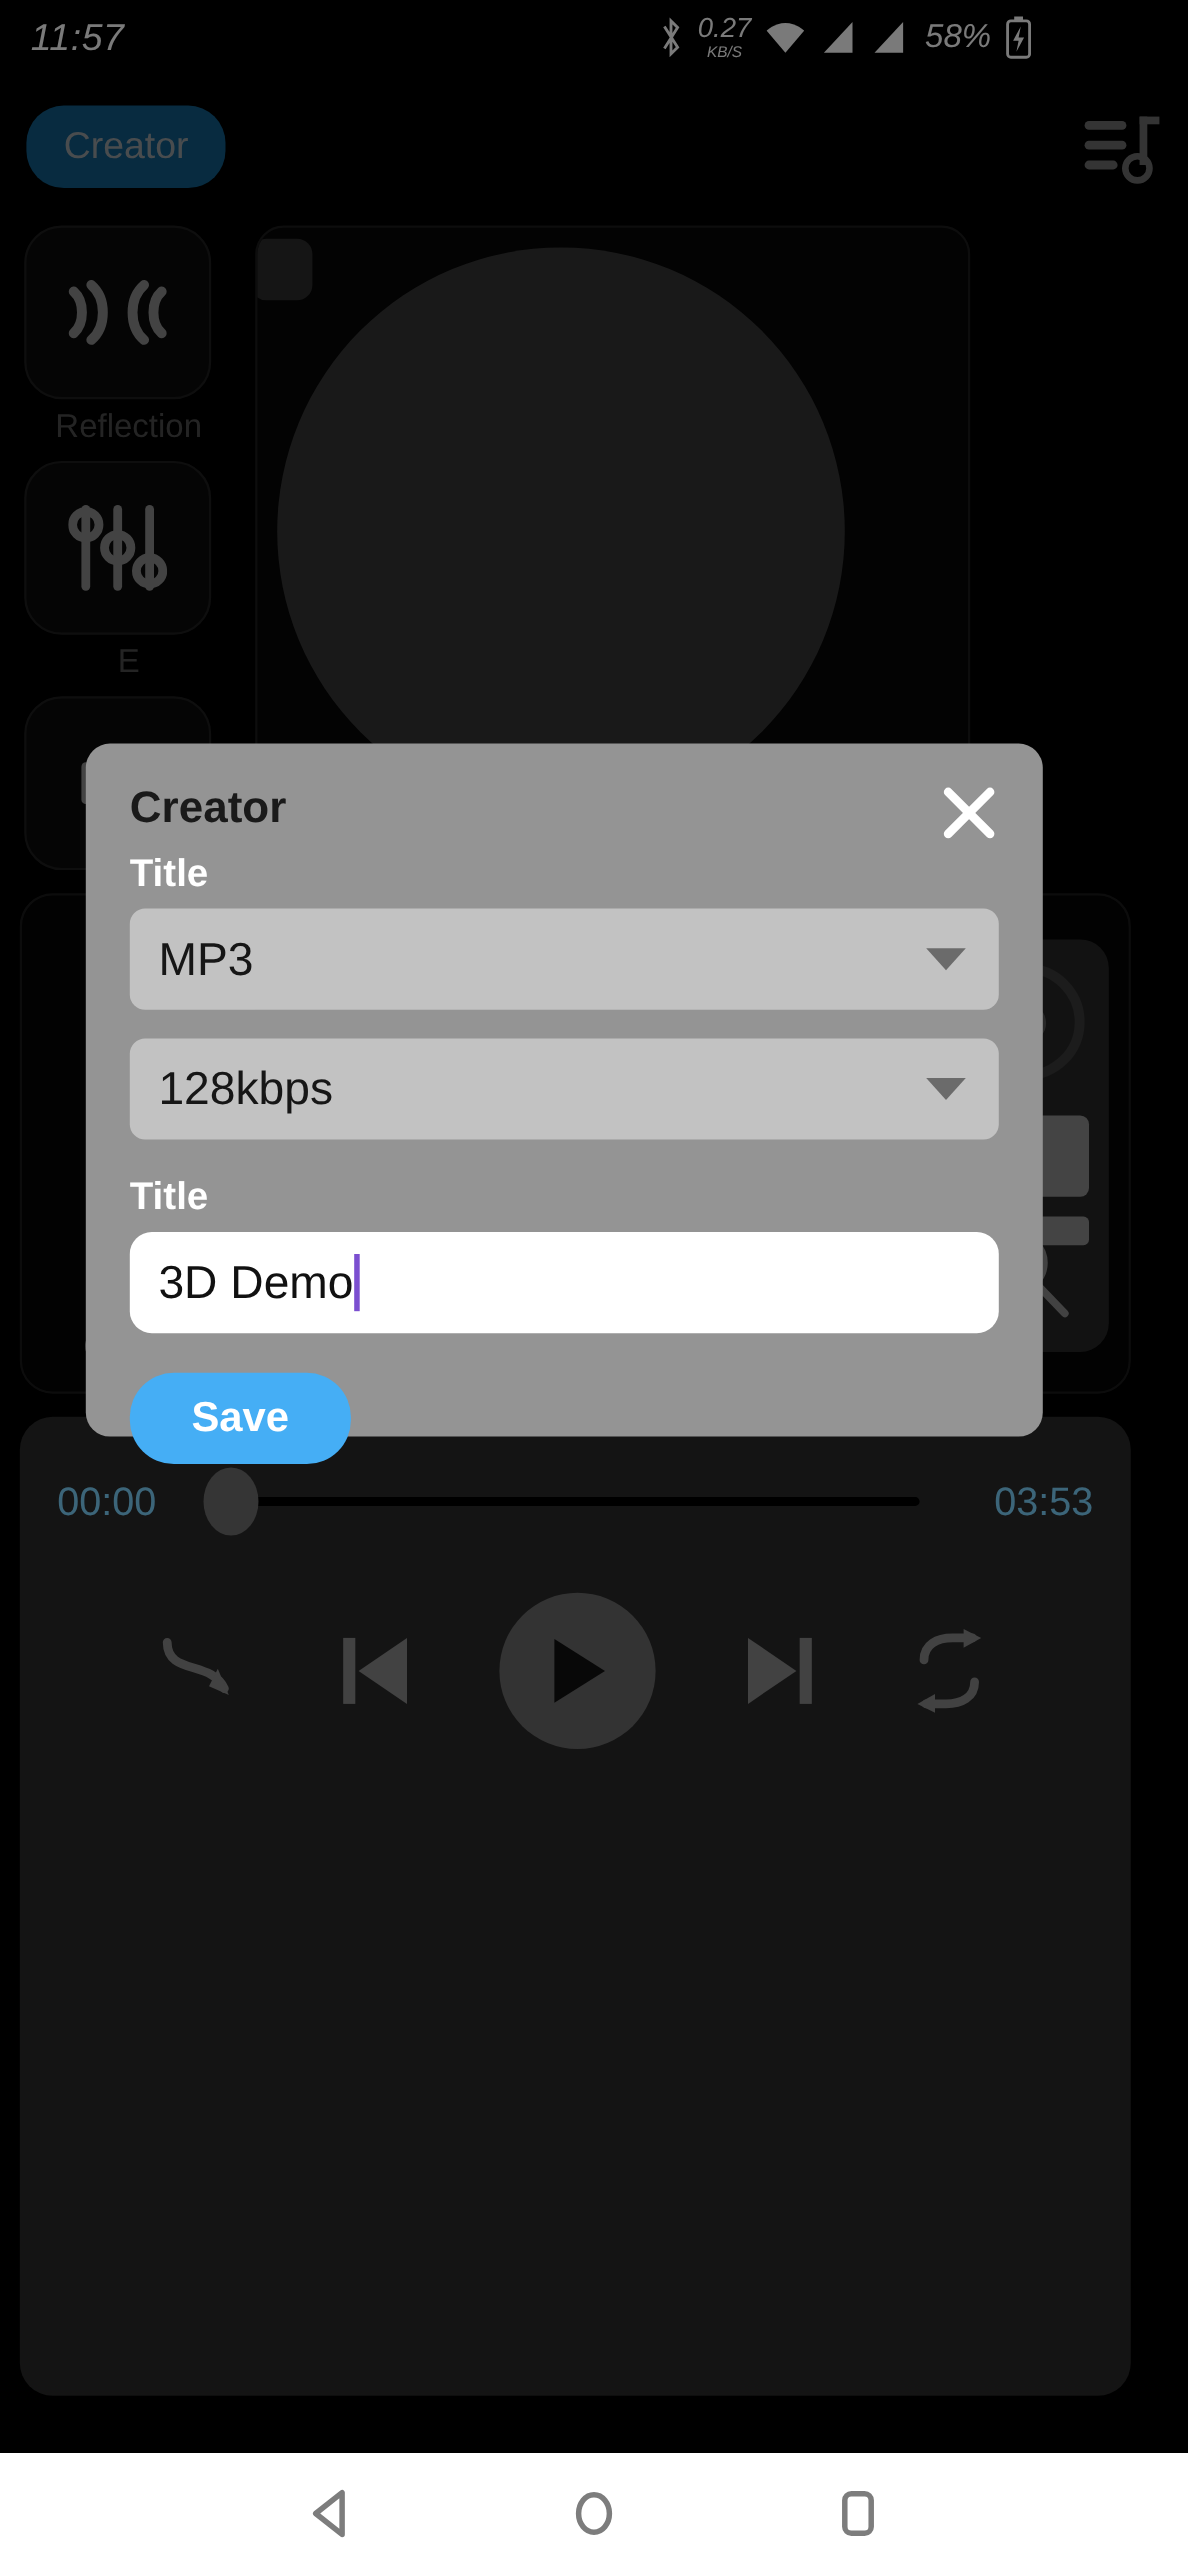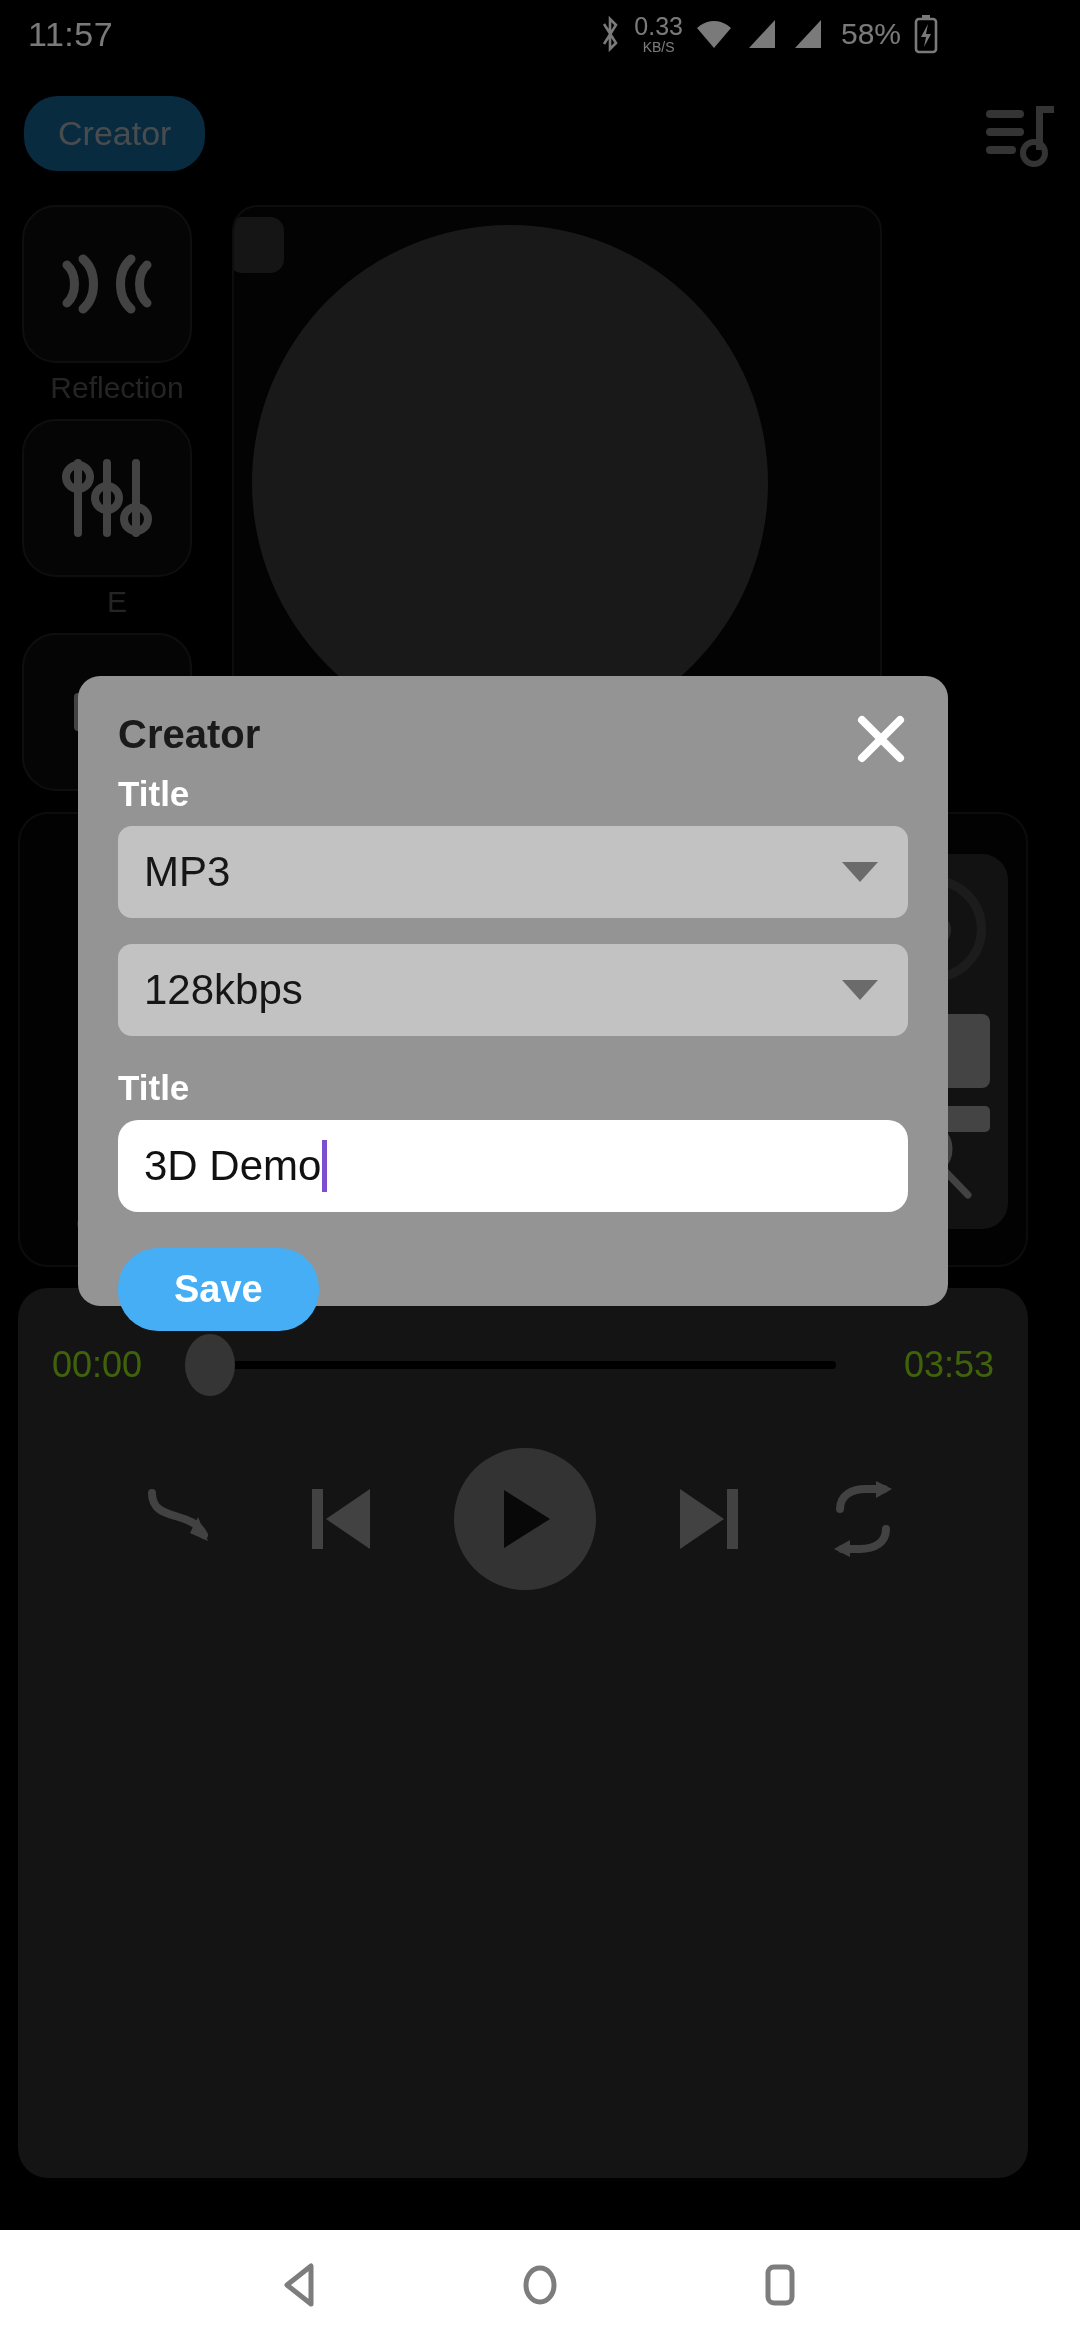--- a/index.html
+++ b/index.html
@@ -10,20 +10,21 @@
     overflow:hidden;
   }
   #screen { position:relative; width:1080px; height:2340px; background:#000; }
 
   
   #statusbar {
     position:absolute; top:0; left:0; width:967px; height:68px;
     background:#000; color:#fff;
     display:flex; align-items:center; justify-content:space-between;
     padding:0 28px;
+    font-style:italic;
   }
   #clock { font-size:34px; letter-spacing:0.5px; }
   #status-right { display:flex; align-items:center; gap:12px; }
   .sb-ico { display:flex; align-items:center; }
   #netspeed { display:flex; flex-direction:column; align-items:center; line-height:1; }
   #netspeed .v { font-size:25px; }
   #netspeed .u { font-size:14px; margin-top:1px; }
   #batt-pct { font-size:30px; margin-left:4px; }
 
   
@@ -129,21 +130,21 @@
   
   #player {
     position:absolute; top:1288px; left:18px;
     width:1010px; height:890px;
     background:#2a2a2a; border-radius:30px;
   }
   #seekrow {
     position:absolute; top:32px; left:0; width:1010px; height:90px;
     display:flex; align-items:center; padding:0 34px;
   }
-  .time { color:#84cc16; font-size:36px; min-width:140px; }
+  .time { color:#7dd3fc; font-size:36px; min-width:140px; }
   .time.right { text-align:right; }
   #track {
     position:relative; flex:1; height:8px; margin:0 18px;
     background:#000; border-radius:4px;
   }
   #thumb {
     position:absolute; top:50%; left:0; transform:translate(-50%,-50%);
     width:50px; height:62px; border-radius:50%; background:#6f6f6f;
   }
   #controls {
@@ -221,21 +222,21 @@
 
   <div id="statusbar">
     <div id="clock">11:57</div>
     <div id="status-right">
       <span class="sb-ico">
         <svg width="24" height="38" viewBox="0 0 24 38">
           <path d="M6 9 L18 28 L12 34 L12 4 L18 10 L6 29" fill="none" stroke="#fff" stroke-width="2.6"></path>
         </svg>
       </span>
       <span id="netspeed">
-        <span class="v">0.33</span>
+        <span class="v">0.27</span>
         <span class="u">KB/S</span>
       </span>
       <span class="sb-ico">
         <svg width="38" height="34" viewBox="0 0 38 34">
           <path d="M19 4 C29 4 36 11 36 11 L19 31 L2 11 C2 11 9 4 19 4 Z" fill="#fff"></path>
         </svg>
       </span>
       <span class="sb-ico">
         <svg width="34" height="34" viewBox="0 0 34 34">
           <path d="M30 3 L30 31 L4 31 Z" fill="#fff"></path>

